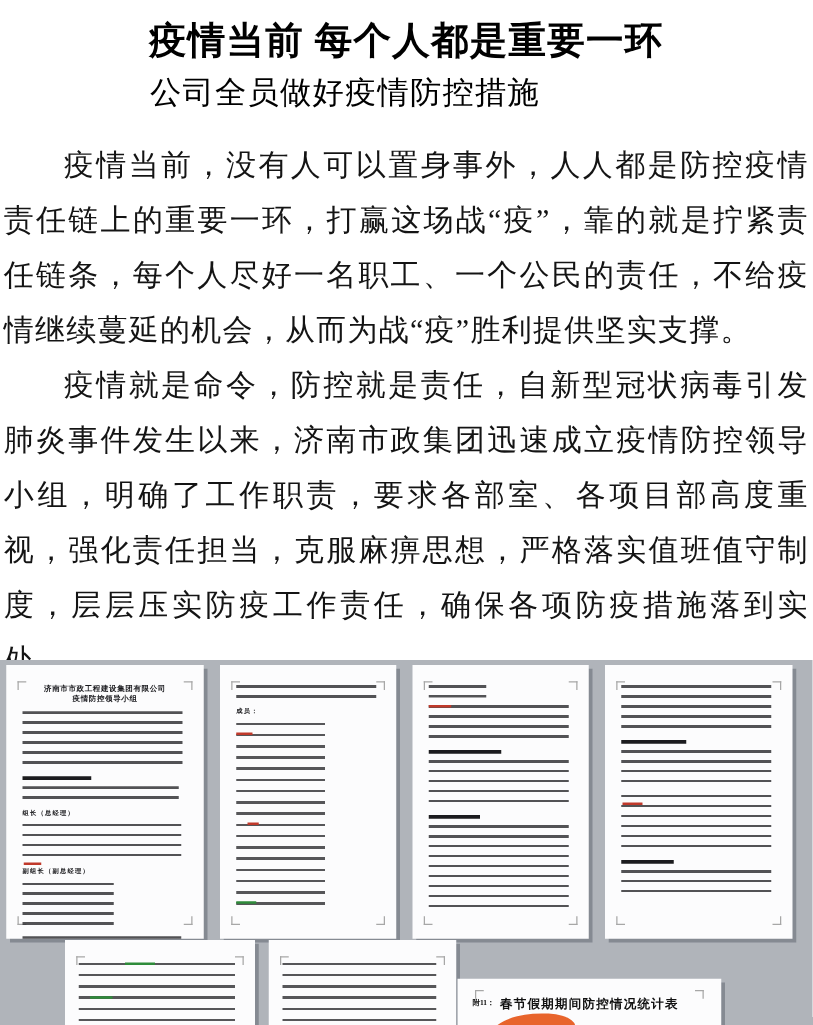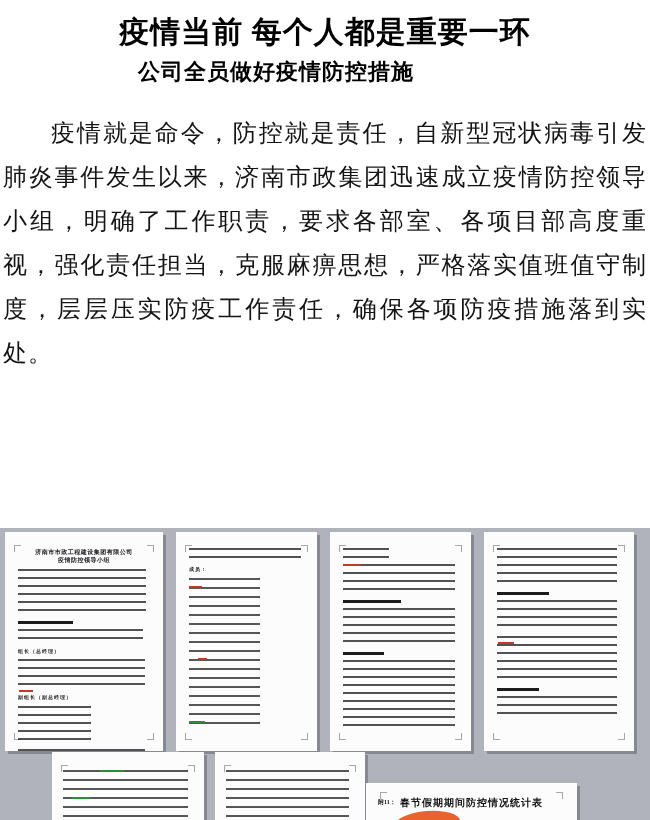--- a/index.html
+++ b/index.html
@@ -11,21 +11,21 @@
   .canvas { position: relative; width: 650px; height: 820px; background: #fff; }
 
   
   .main-title {
     position: absolute; top: 12px; left: 0; width: 650px; margin: 0;
     text-align: center; font-size: 30px; font-weight: bold; color: #000;
     letter-spacing: 1px; white-space: nowrap;
   }
   .subtitle {
     position: absolute; top: 57px; left: 0; width: 552px; margin: 0;
-    text-align: center; font-size: 22px; font-weight: bold; color: #000;
+    text-align: center; font-size: 25px; font-weight: normal; color: #000;
     letter-spacing: 1px;
   }
   .article-body {
     position: absolute; top: 111px; left: 3px; width: 644px;
     font-size: 24px; line-height: 44px; color: #141414;
     letter-spacing: 1px;
   }
   .article-body p {
     margin: 0; text-indent: 2em;
     text-align: justify; text-align-last: left;
@@ -96,20 +96,21 @@
 </style>
 </head>
 <body>
 
 <div class="canvas">
 
   <h1 class="main-title">疫情当前 每个人都是重要一环</h1>
   <h2 class="subtitle">公司全员做好疫情防控措施</h2>
 
   <div class="article-body">
+    <p>疫情当前，没有人可以置身事外，人人都是防控疫情责任链上的重要一环，打赢这场战“疫”，靠的就是拧紧责任链条，每个人尽好一名职工、一个公民的责任，不给疫情继续蔓延的机会，从而为战“疫”胜利提供坚实支撑。</p>
     <p>疫情就是命令，防控就是责任，自新型冠状病毒引发肺炎事件发生以来，济南市政集团迅速成立疫情防控领导小组，明确了工作职责，要求各部室、各项目部高度重视，强化责任担当，克服麻痹思想，严格落实值班值守制度，层层压实防疫工作责任，确保各项防疫措施落到实处。</p>
   </div>
 
   <div class="thumbs">
 
     <div class="thumb t1">
       <div class="cm tl"></div>
       <div class="cm tr"></div>
       <div class="cm bl"></div>
       <div class="cm br"></div>

